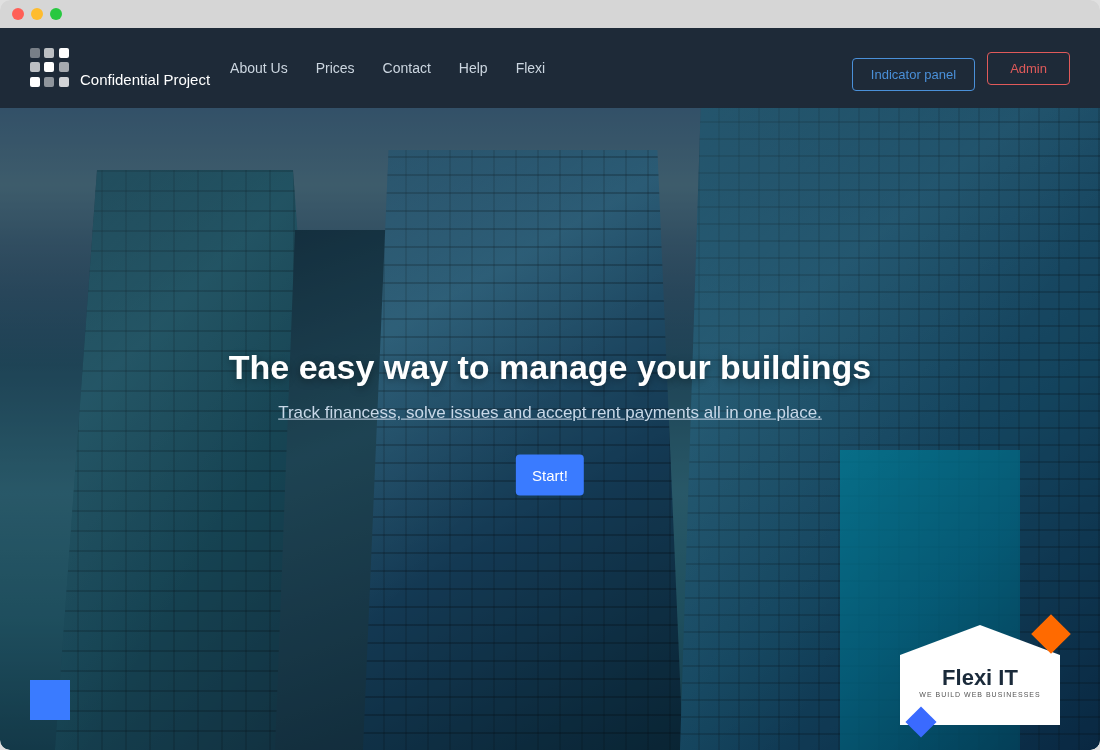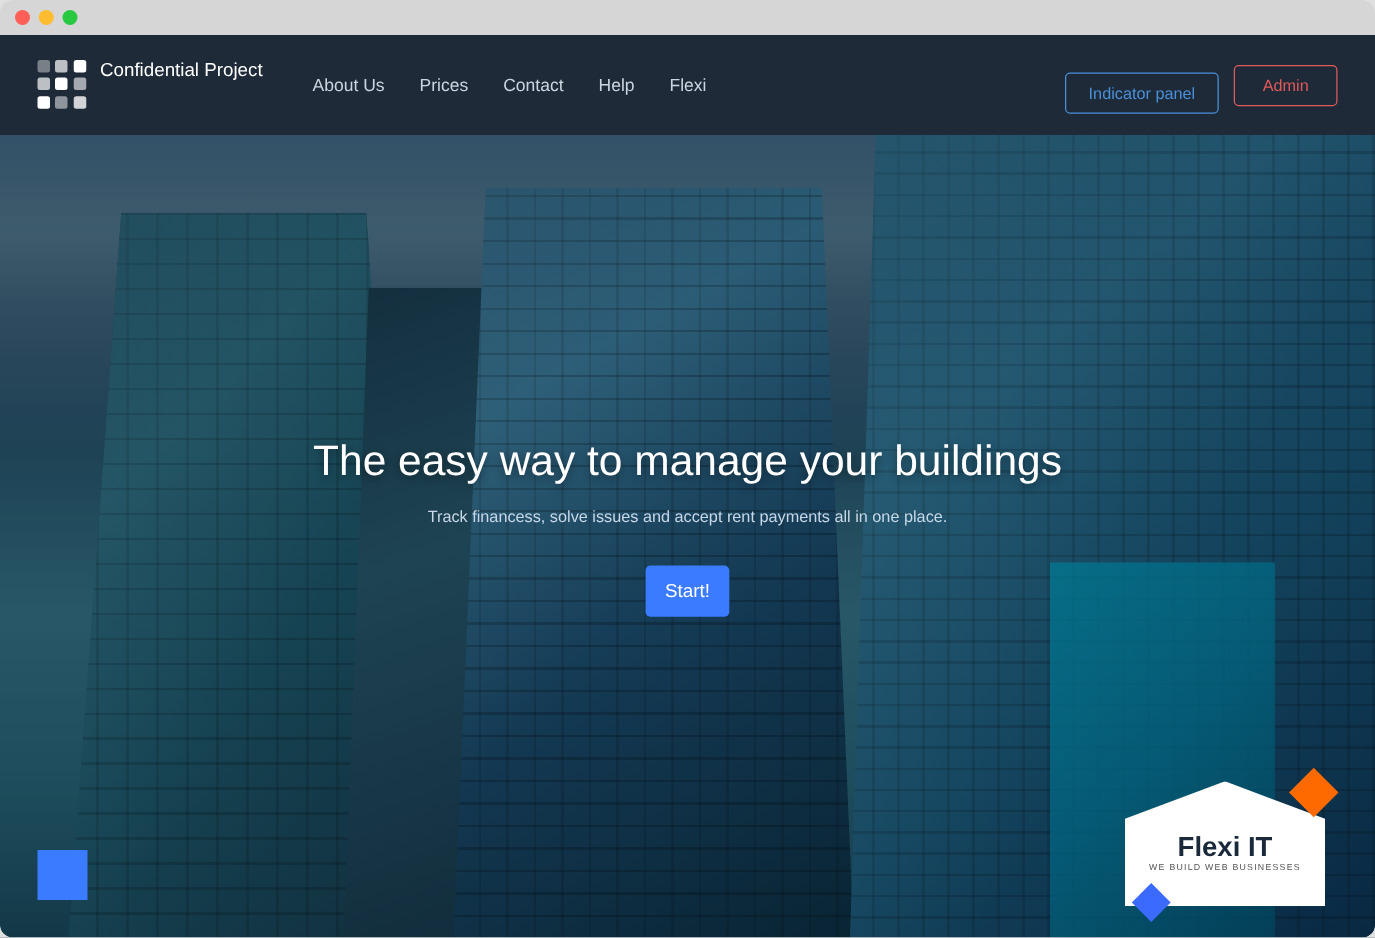--- a/index.html
+++ b/index.html
@@ -53,23 +53,23 @@
       align-items: center;
       padding: 0 30px;
       gap: 0;
       position: relative;
       z-index: 10;
       flex-shrink: 0;
     }
 
     .logo-area {
       display: flex;
-      align-items: flex-start;
+      align-items: flex-end;
       gap: 10px;
-      margin-right: 40px;
+      margin-right: 20px;
     }
 
     .logo-icon {
       width: 40px;
       height: 40px;
       display: grid;
       grid-template-columns: repeat(3, 1fr);
       gap: 3px;
     }
 
@@ -321,31 +321,32 @@
       top: 50%;
       left: 50%;
       transform: translate(-50%, -55%);
       text-align: center;
       z-index: 5;
     }
 
     .hero-title {
       color: white;
       font-size: 34px;
-      font-weight: 400;
+      font-weight: 700;
       margin-bottom: 16px;
       text-shadow: 0 2px 8px rgba(0,0,0,0.4);
       white-space: nowrap;
     }
 
     .hero-subtitle {
       color: #c8d8e8;
-      font-size: 13px;
+      font-size: 17px;
       margin-bottom: 32px;
       font-weight: 400;
+      text-decoration: underline;
     }
 
     .btn-start {
       background: #3a7bff;
       color: white;
       border: none;
       padding: 12px 16px;
       border-radius: 4px;
       font-size: 15px;
       font-weight: 500;

